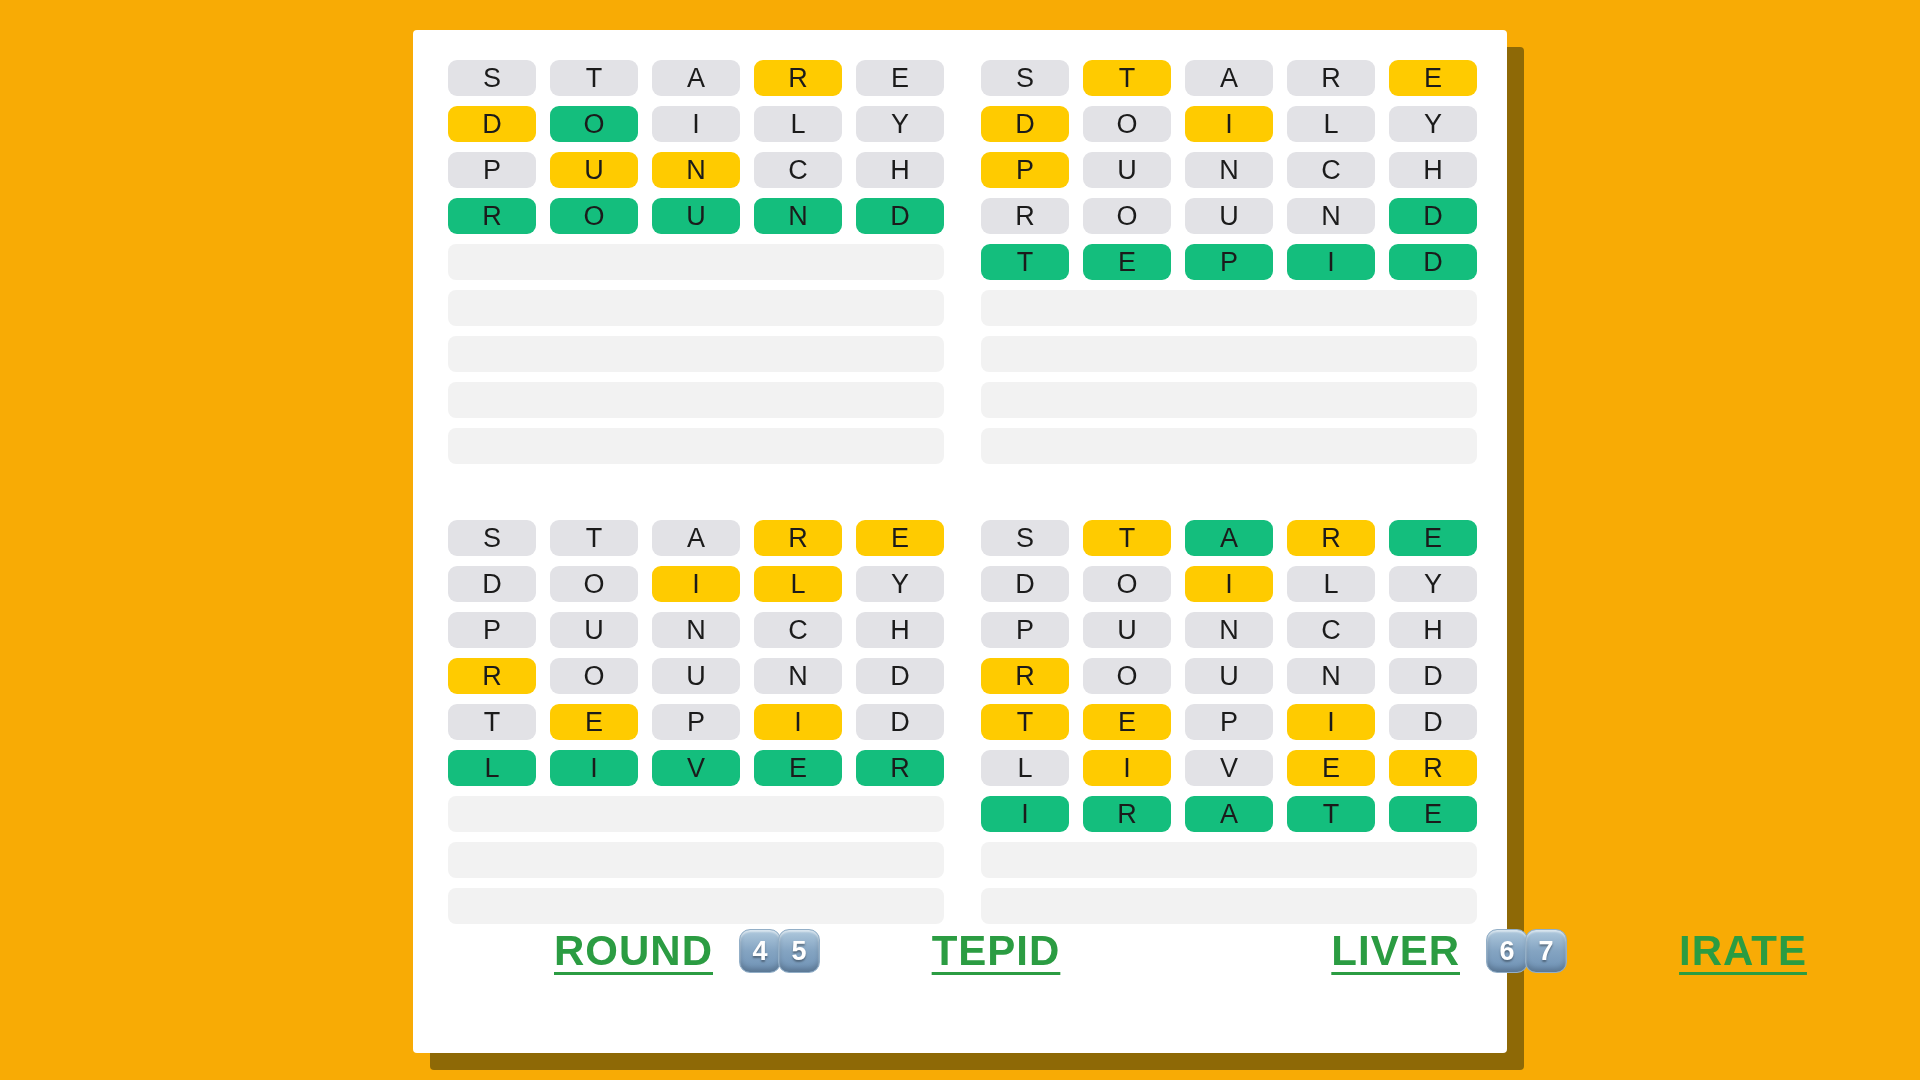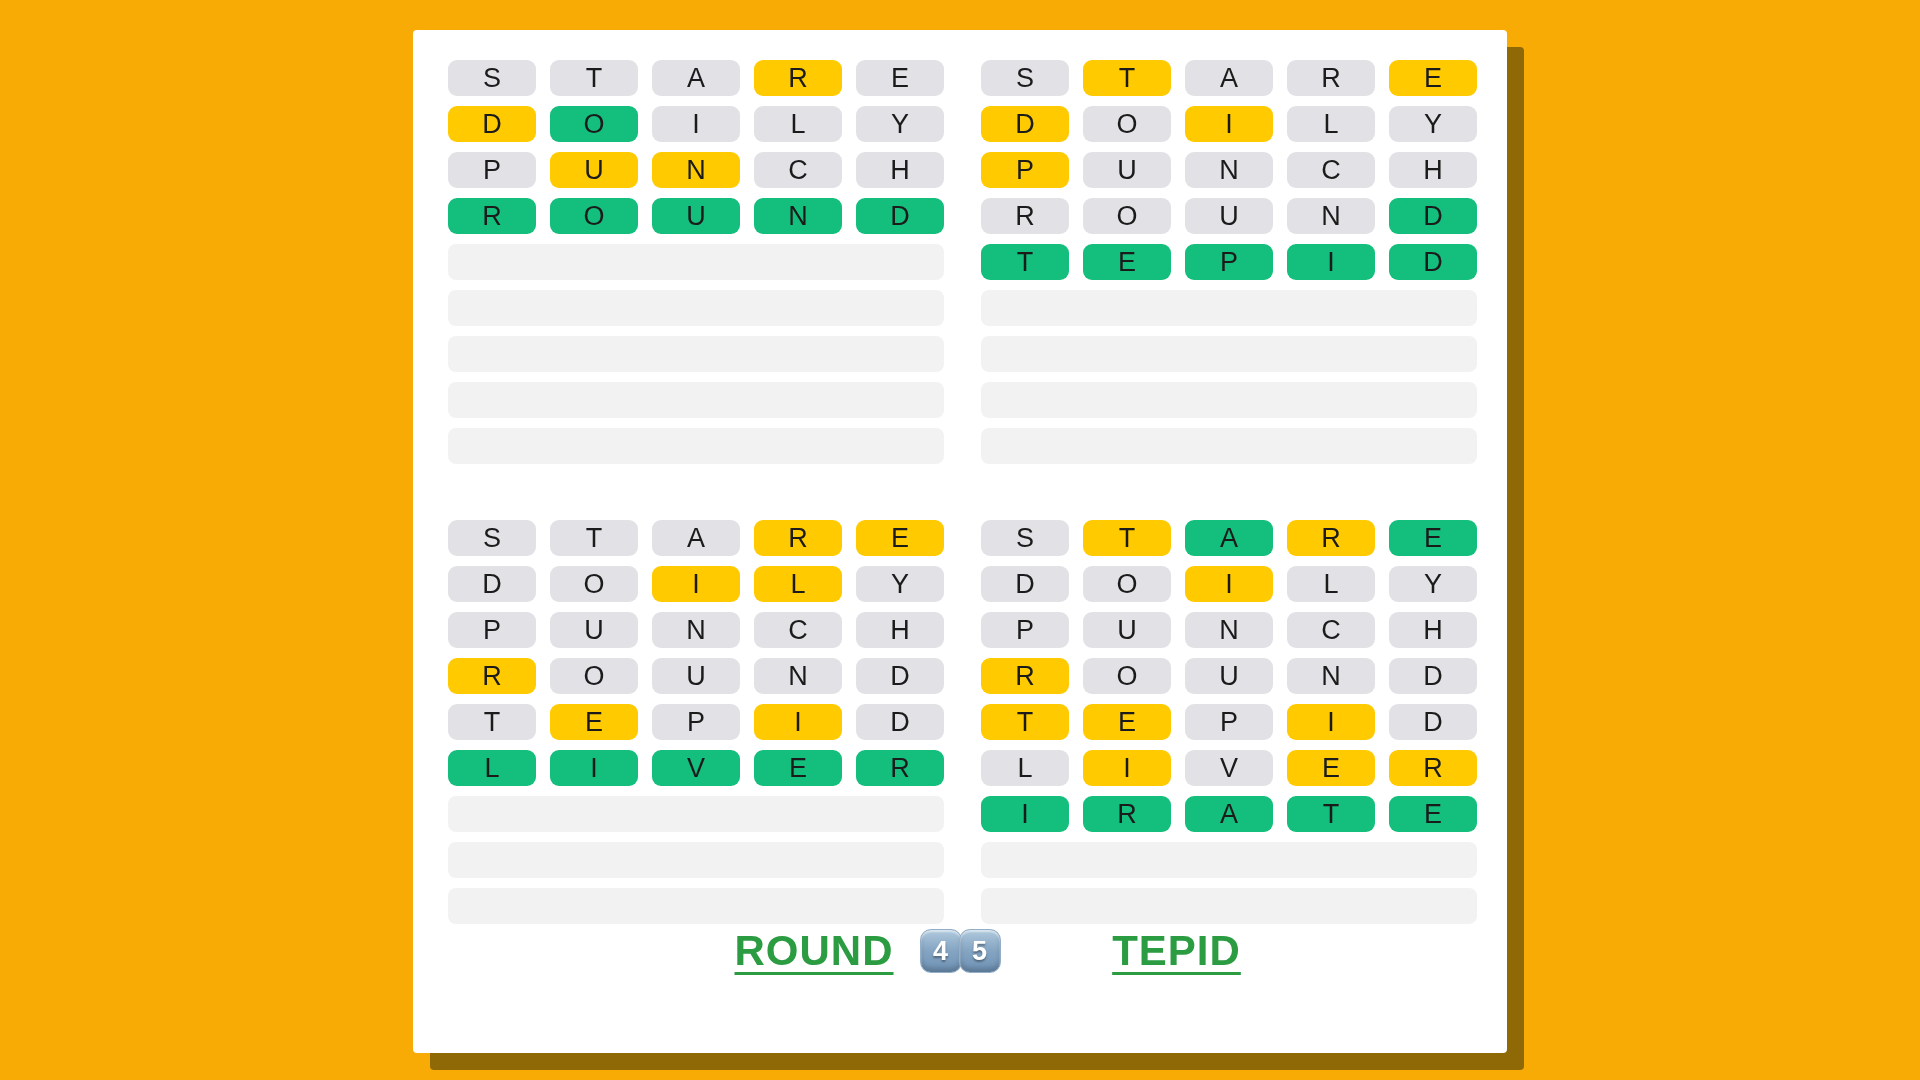--- a/index.html
+++ b/index.html
@@ -26,21 +26,21 @@
   }
   .tile.a{background:var(--absent,#E2E2E6);}
   .tile.p{background:var(--present,#FFCB00);}
   .tile.c{background:var(--correct,#14BE7D);}
   .empty-row{
     width:496px;height:36px;border-radius:8px;margin-bottom:10px;
     background:var(--empty,#F2F2F2);
   }
   .answers{
     position:absolute;left:0;right:0;top:898px;
-    display:flex;flex-direction:column;align-items:center;gap:14px;
+    display:flex;flex-direction:row;align-items:center;gap:14px;
   }
   .answer-line{display:flex;align-items:center;gap:26px;height:46px;}
   .answer-word{
     font-size:42px;font-weight:600;letter-spacing:1px;
     color:var(--answer,#2B9C42);
     text-decoration:underline;text-decoration-thickness:3px;text-underline-offset:7px;
     cursor:pointer;line-height:1;
   }
   .slot-left{width:300px;text-align:right;}
   .slot-right{width:300px;text-align:center;}
@@ -240,15 +240,23 @@
 
   <div class="answers">
     <div class="answer-line">
       <span class="answer-word slot-left">ROUND</span>
       <span class="badges">
         <span class="badge">4</span>
         <span class="badge">5</span>
       </span>
       <span class="answer-word slot-right">TEPID</span>
     </div>
+    <div class="answer-line">
+      <span class="answer-word slot-left">LIVER</span>
+      <span class="badges">
+        <span class="badge">6</span>
+        <span class="badge">7</span>
+      </span>
+      <span class="answer-word slot-right">IRATE</span>
+    </div>
   </div>
 
 </div>
 
 </body></html>

